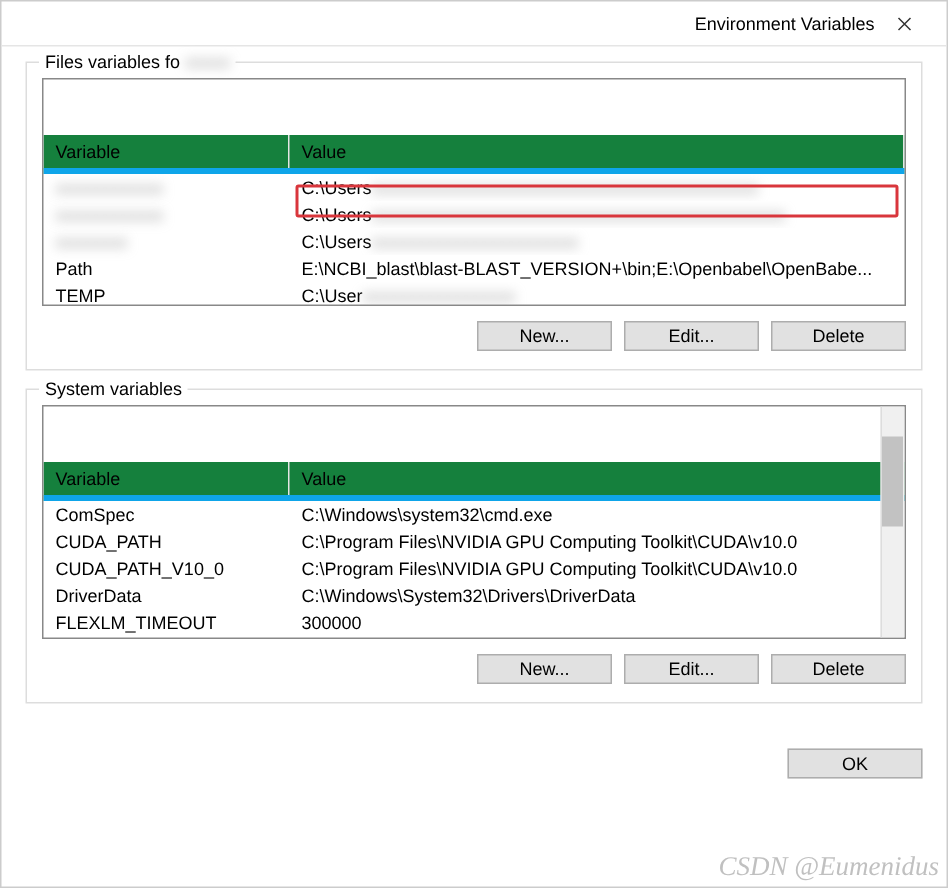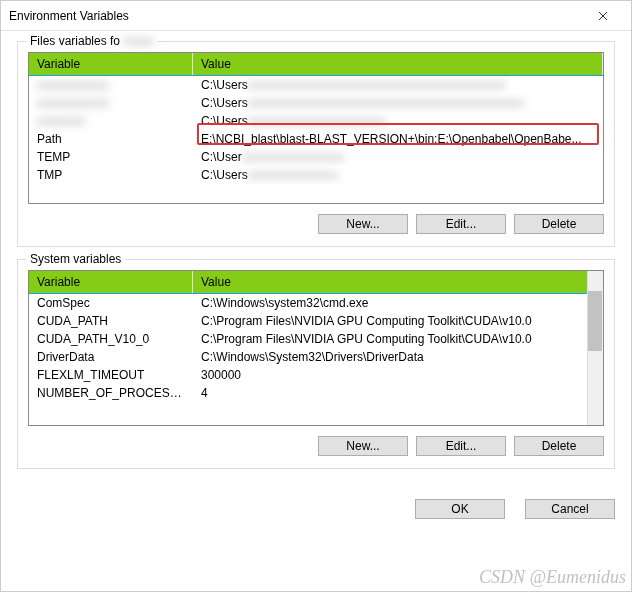--- a/index.html
+++ b/index.html
@@ -1,25 +1,25 @@
 <!DOCTYPE html>
 <html><head>
 <meta charset="utf-8">
 <style>
 * { box-sizing: border-box; margin: 0; padding: 0; }
 body { font-family: "Segoe UI", Tahoma, sans-serif; font-size: 12px; background: #f0f0f0; width: 632px; height: 592px; position: relative; overflow: hidden; }
 .window { background: #fff; border: 1px solid #ccc; width: 632px; height: 592px; }
-.titlebar { height: 30px; display: flex; align-items: center; padding: 0 8px; border-bottom: 1px solid #e5e5e5; }
+.titlebar { height: 30px; display: flex; align-items: center; padding: 0 8px; border-bottom: 1px solid #e5e5e5; text-align: right; }
 .titlebar .title { flex: 1; font-size: 12px; }
 .titlebar .close { width: 40px; height: 30px; display: flex; align-items: center; justify-content: center; cursor: pointer; }
 .content { padding: 10px 16px; }
 .groupbox { border: 1px solid #ddd; margin-bottom: 12px; padding: 10px 10px 12px 10px; position: relative; }
 .groupbox .legend { position: absolute; top: -8px; left: 8px; background: #fff; padding: 0 4px; font-size: 12px; }
 .table-wrap { border: 1px solid #888; height: 152px; overflow: hidden; background: #fff; position: relative; }
-.table-head { display: flex; background: #84cc16; border-bottom: 1px solid #0ea5e9; }
+.table-head { display: flex; background: #15803d; border-bottom: 4px solid #0ea5e9; margin-top: 37px; }
 .table-head .col { padding: 4px 8px; font-size: 12px; border-right: 1px solid #e5e5e5; }
 .col-var { width: 164px; }
 .col-val { flex: 1; }
 .rows { overflow: hidden; }
 .row { display: flex; }
 .row .cell { padding: 2px 8px; font-size: 12px; white-space: nowrap; overflow: hidden; text-overflow: ellipsis; }
 .row .cell.var { width: 164px; }
 .row .cell.val { flex: 1; }
 .blur { filter: blur(4px); color: #999; }
 .highlight-box { position: absolute; border: 2px solid #d9363c; pointer-events: none; top: 70px; left: 168px; width: 402px; height: 22px; border-radius: 2px; }
@@ -128,17 +128,16 @@
         <button class="btn">New...</button>
         <button class="btn">Edit...</button>
         <button class="btn">Delete</button>
       </div>
     </div>
 
   </div>
 
   <div class="footer">
     <button class="btn">OK</button>
-    <button class="btn">Cancel</button>
   </div>
 </div>
 
 <div class="watermark">CSDN @Eumenidus</div>
 
 </body></html>

